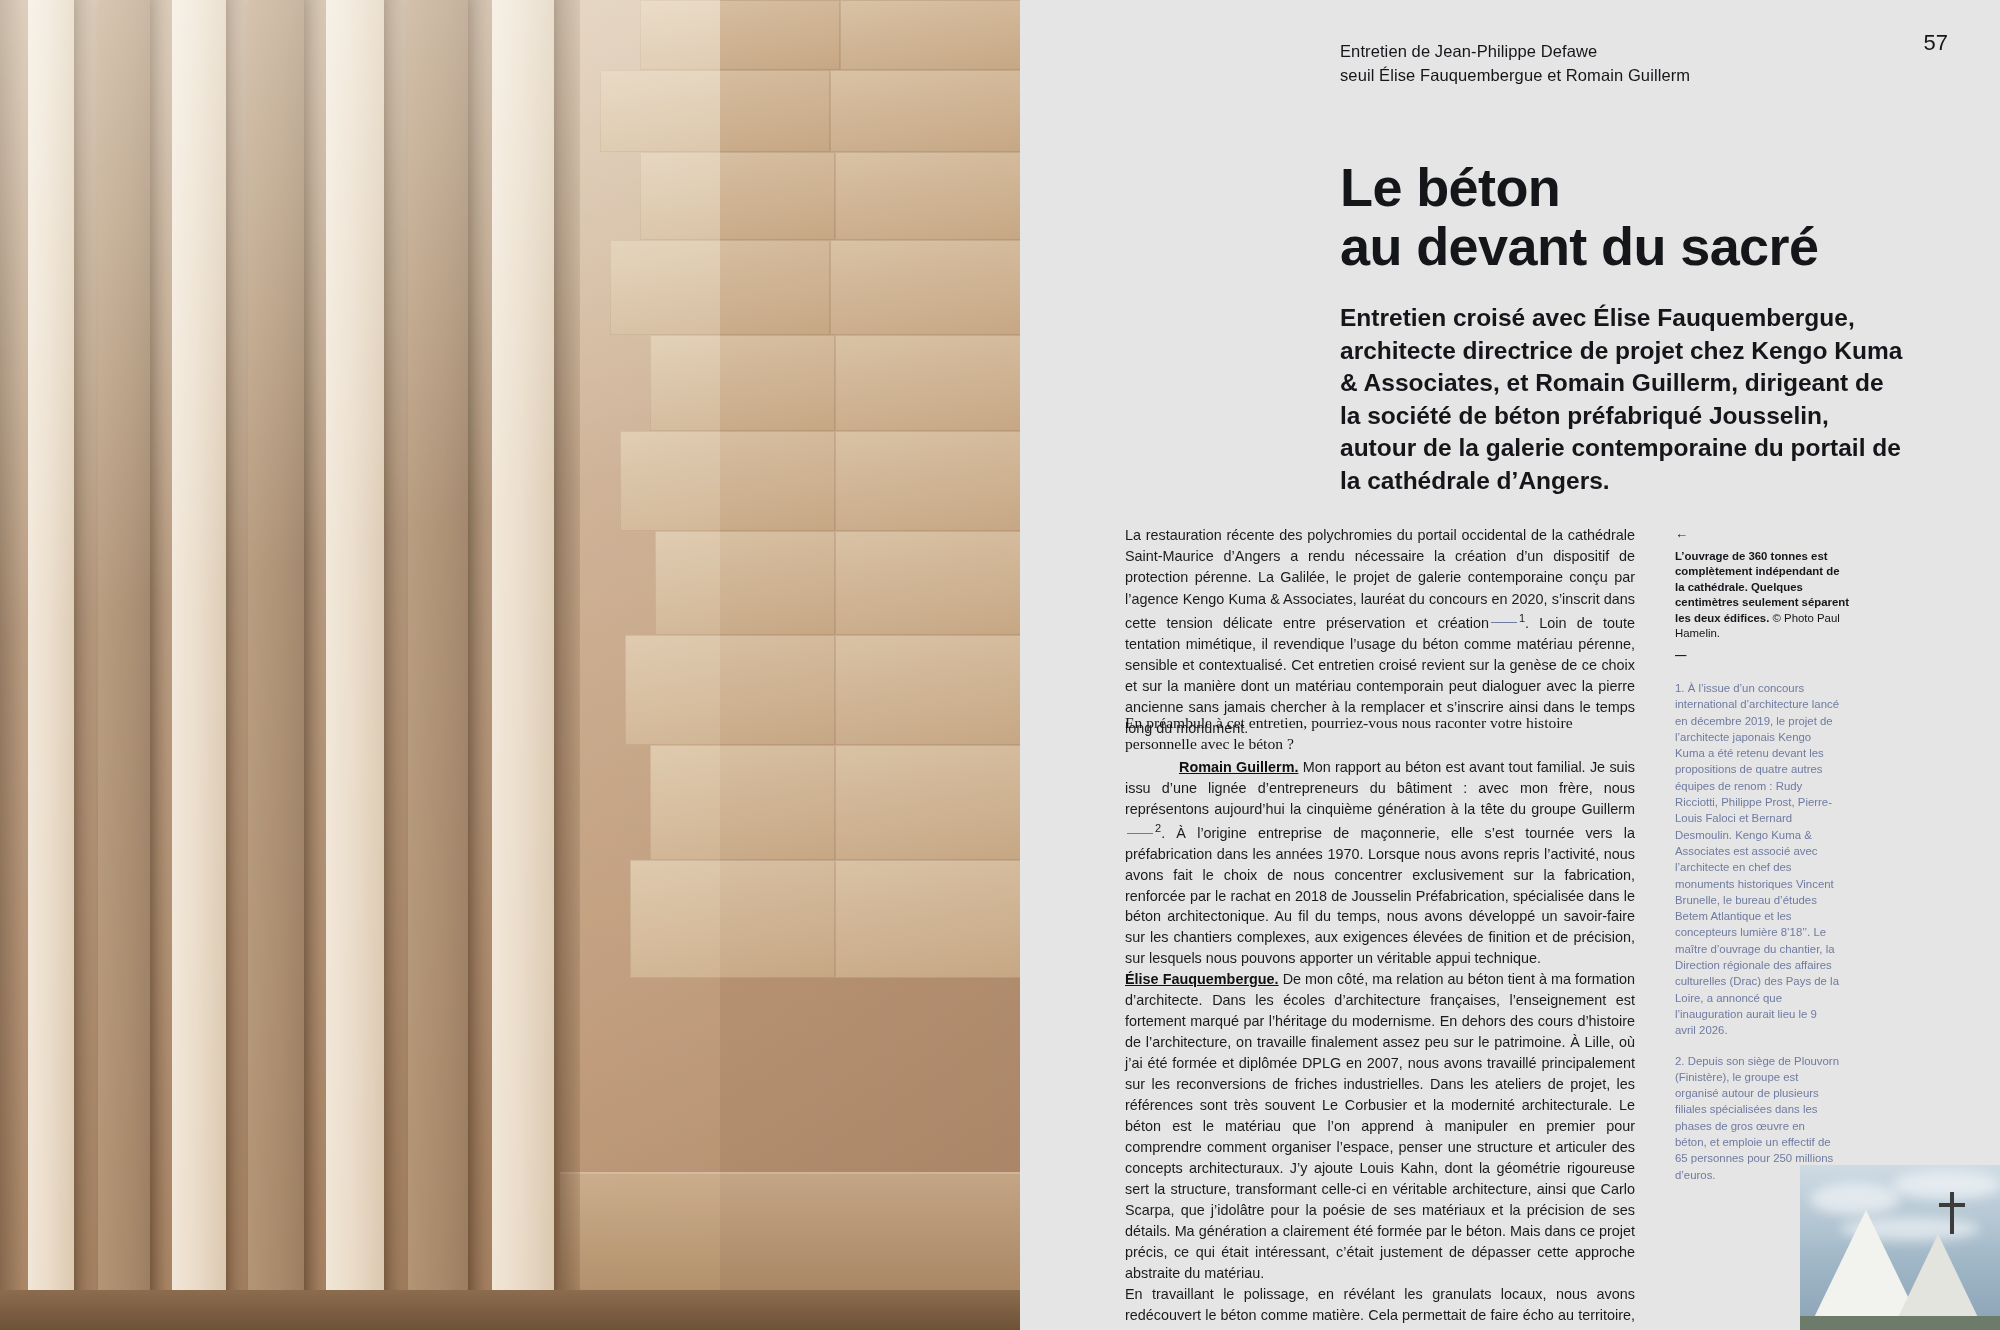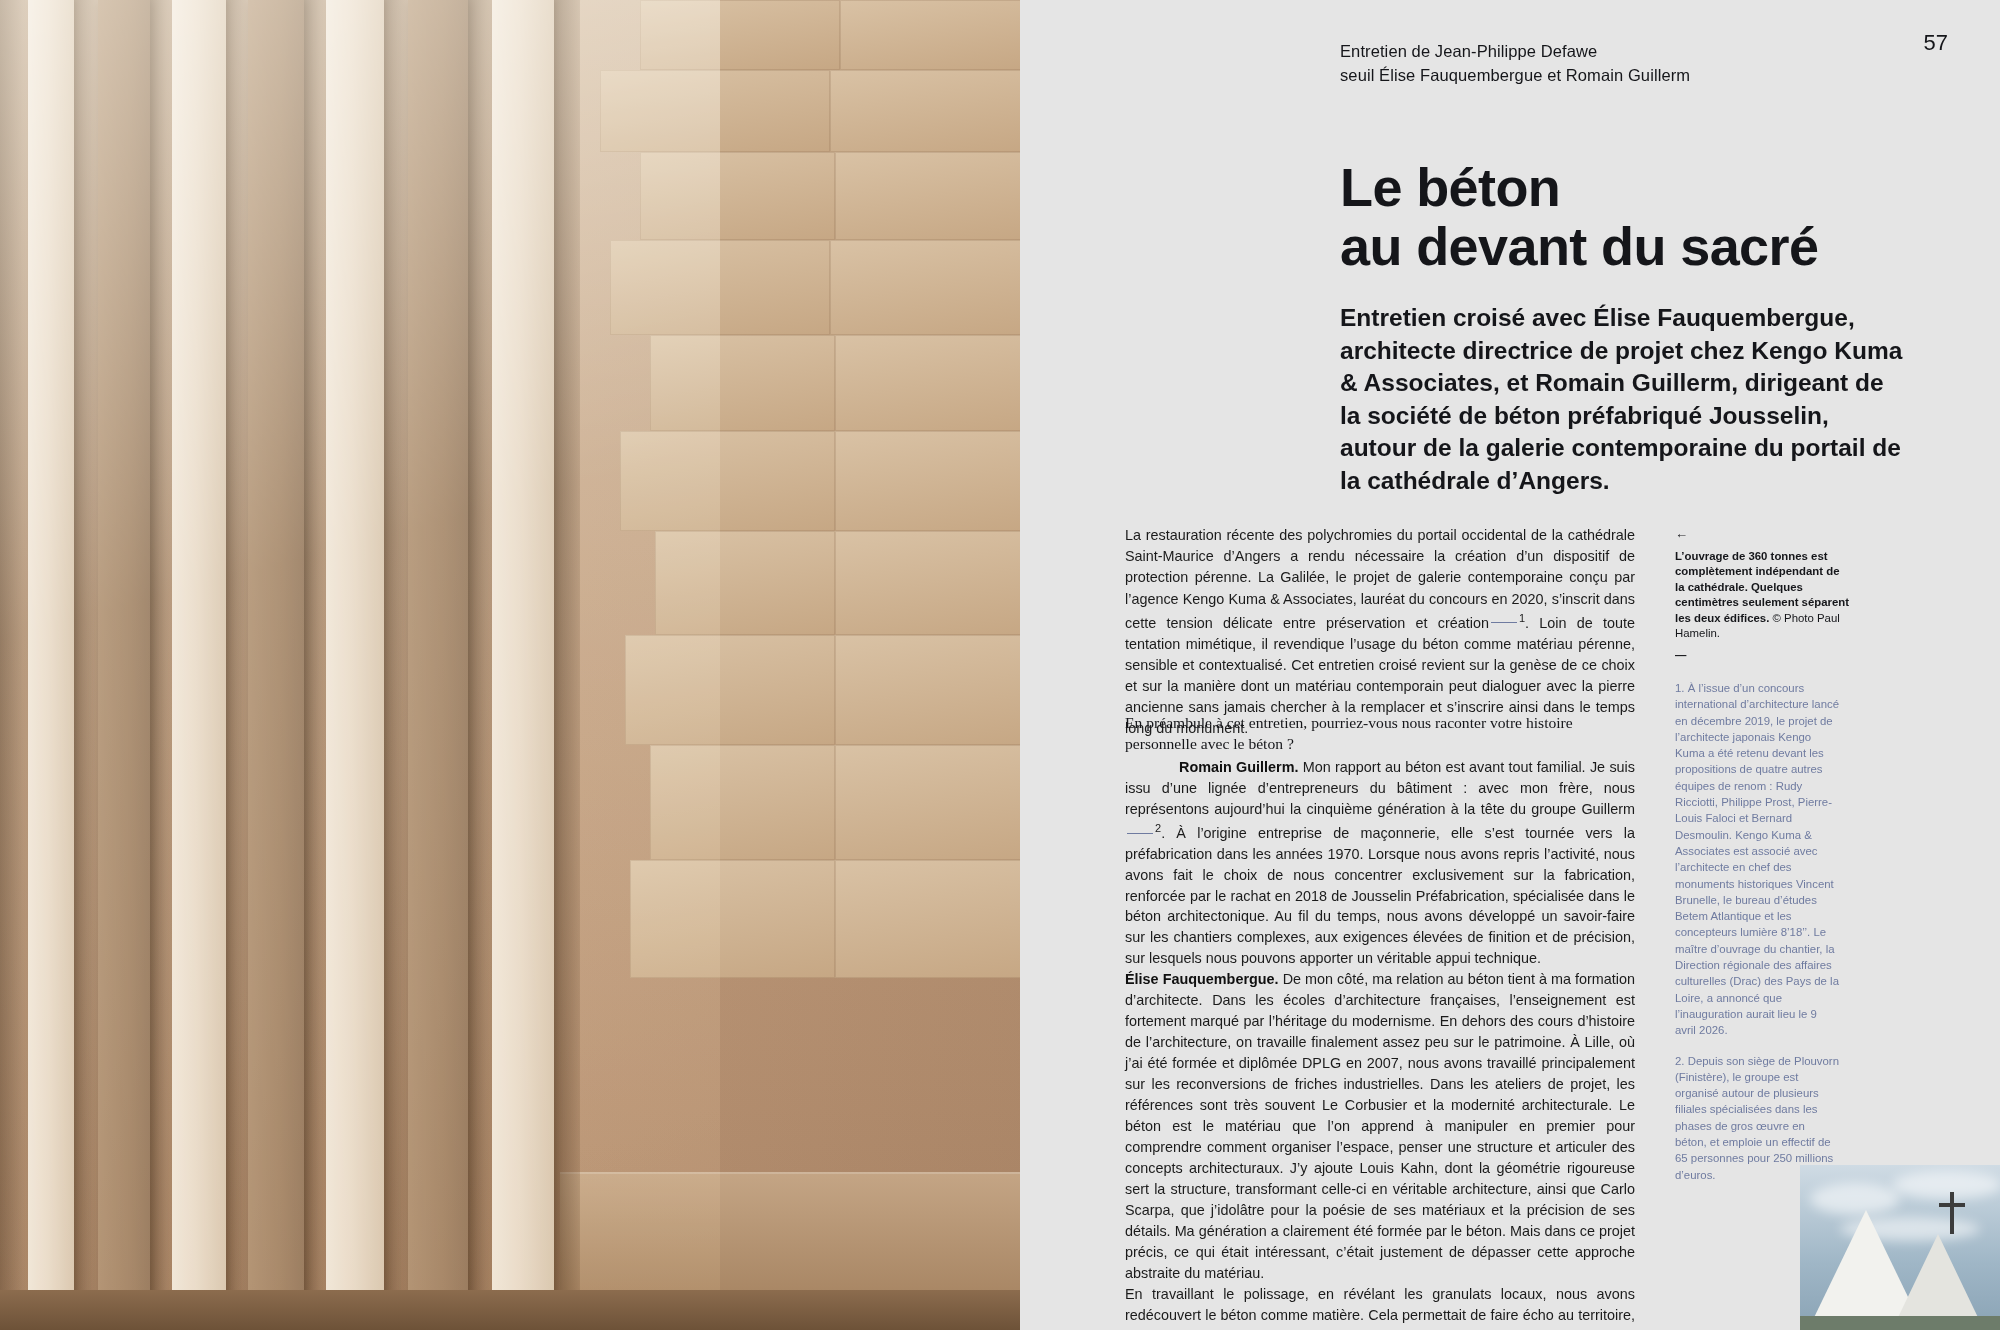--- a/index.html
+++ b/index.html
@@ -84,21 +84,21 @@
     position:absolute;left:105px;top:705px;width:510px;
     font-family:Liberation Serif, serif;
     font-size:15.6px;line-height:1.32;color:#15161a;margin-top:8px;
   }
   .body{
     position:absolute;left:105px;top:757px;width:510px;
     font-size:14.4px;line-height:1.455;color:#1b1b1b;text-align:justify;
   }
   .body p{margin:0;}
   .body .indent{text-indent:54px;}
-  .spk{font-weight:700;color:#101010;}
+  .spk{font-weight:700;color:#101010;text-decoration:underline;}
   .refmark{
     font-size:11px;vertical-align:super;
   }
   .rule-ref{
     display:inline-block;width:26px;border-top:1px solid #6f7ba0;
     transform:translateY(-4px);margin:0 2px;
   }
   
   .caption{
     position:absolute;left:655px;top:525px;width:175px;

